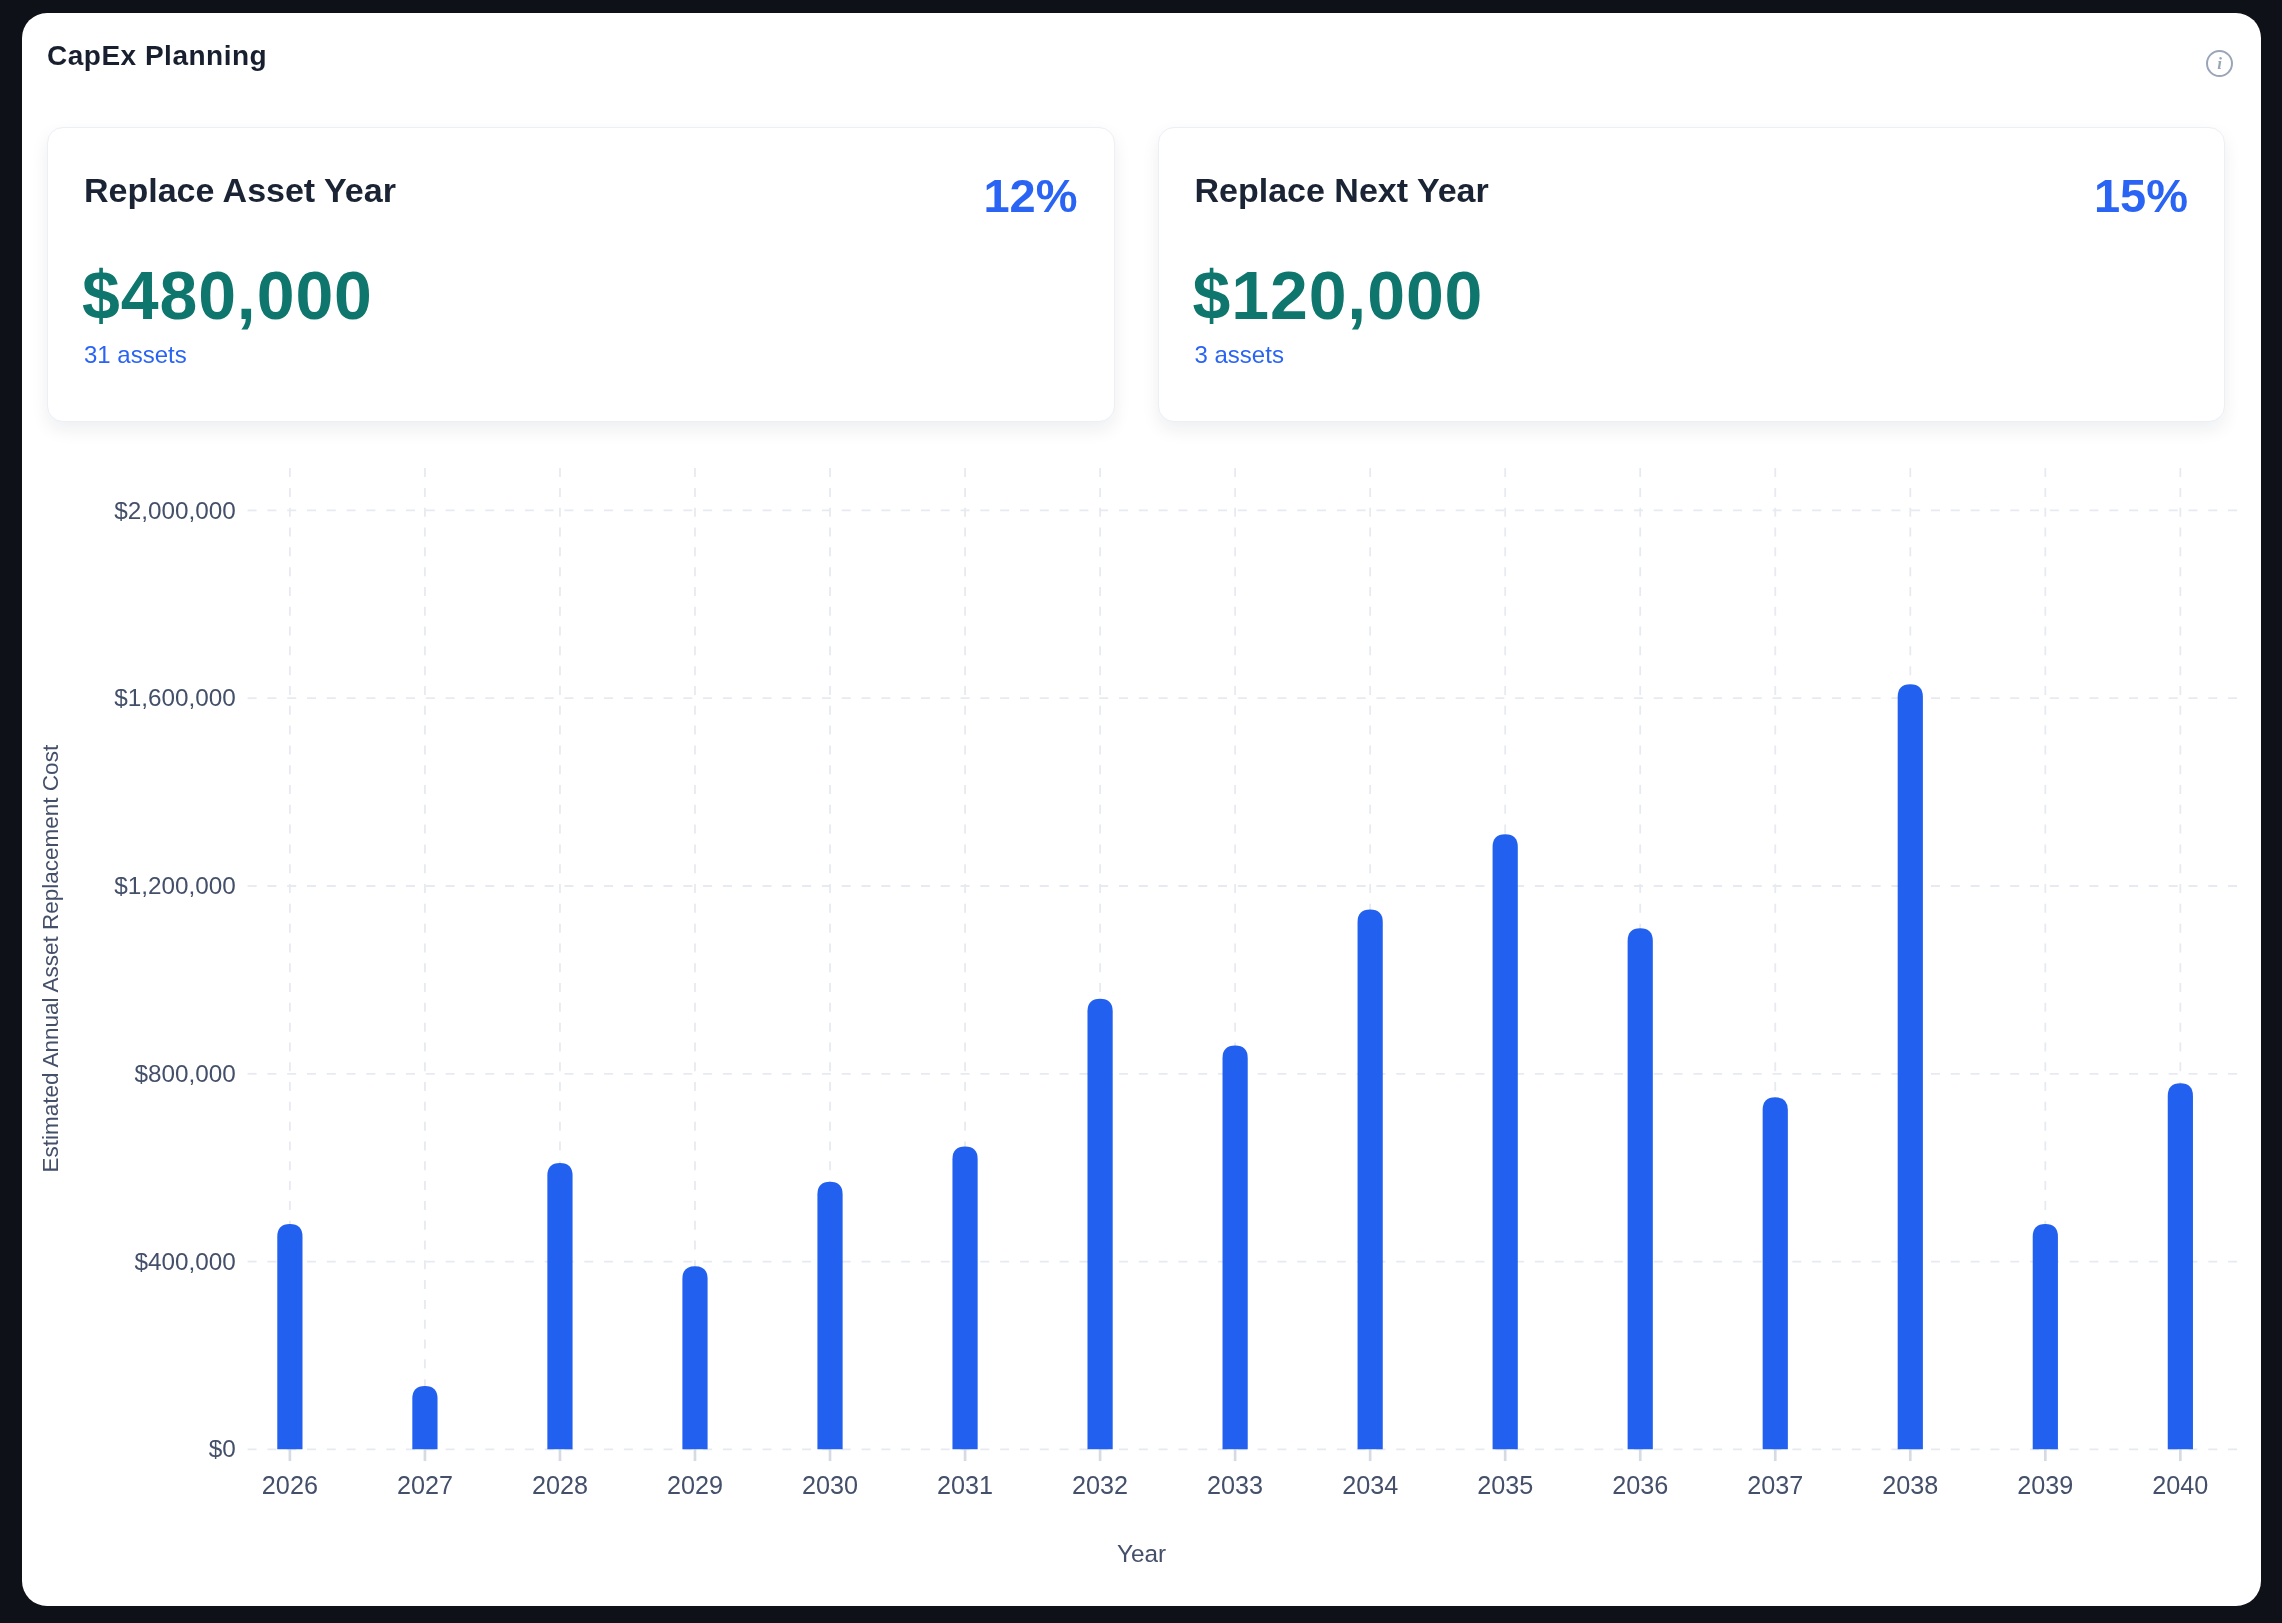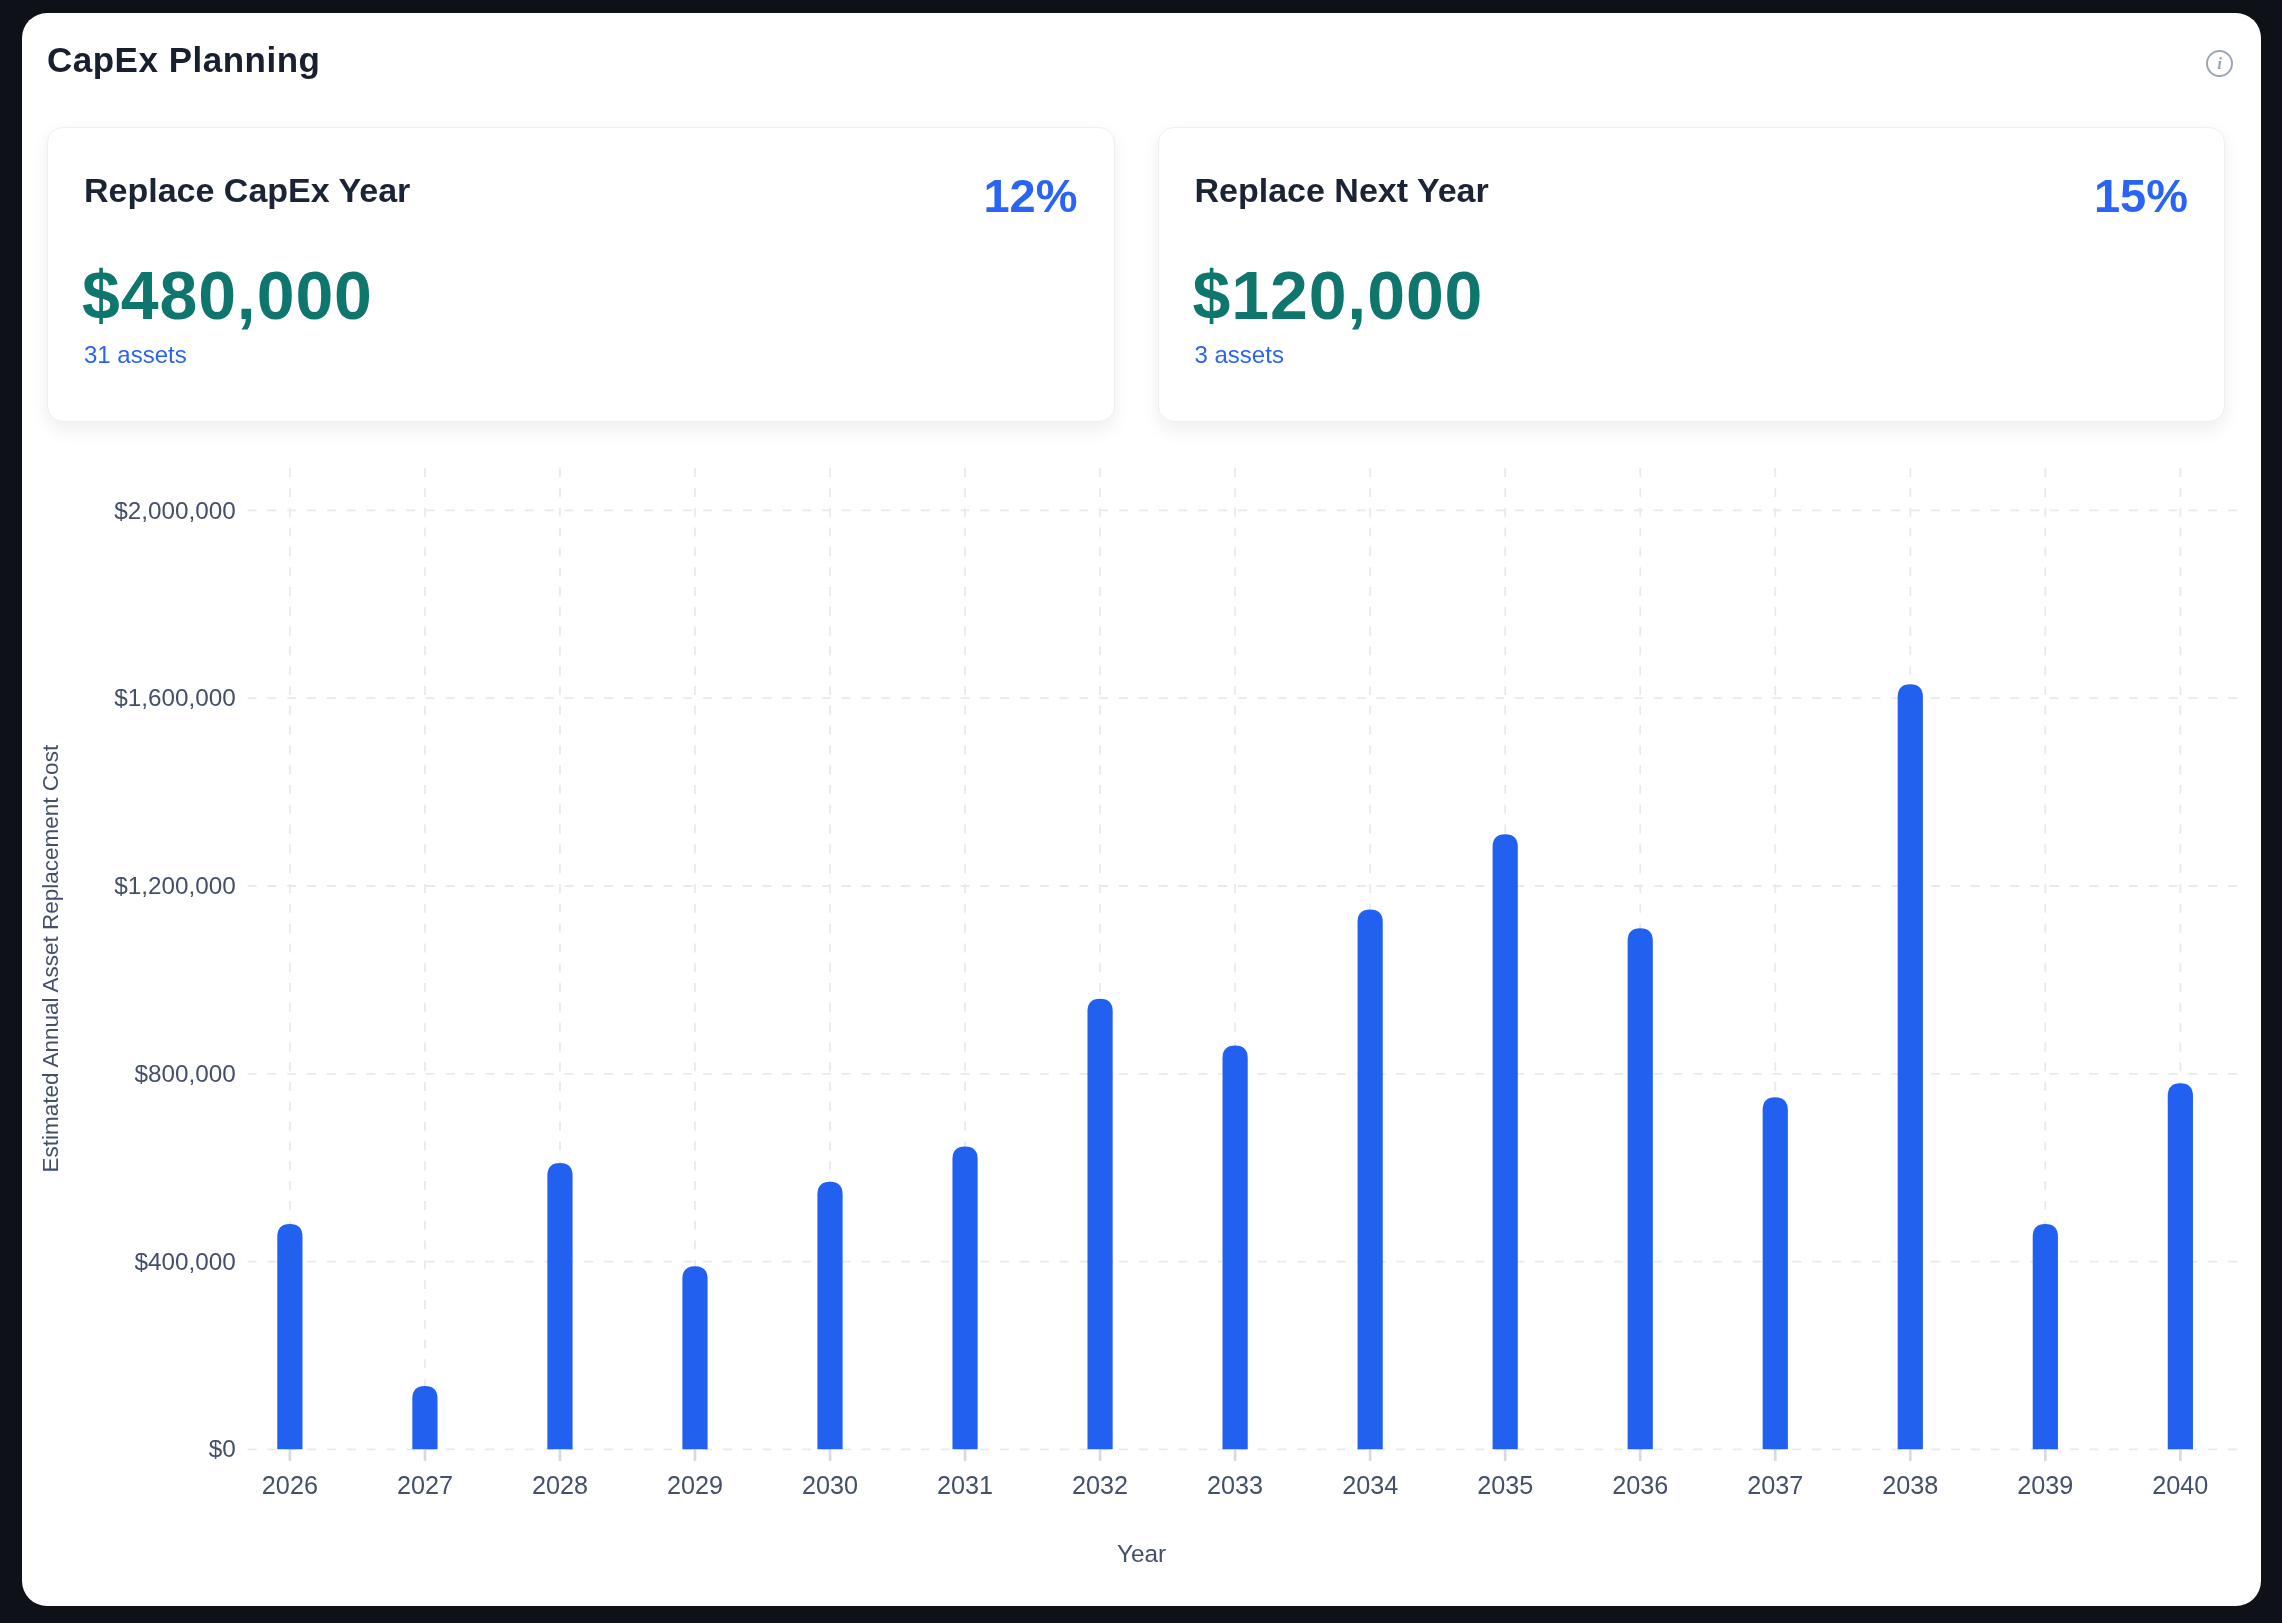--- a/index.html
+++ b/index.html
@@ -1,21 +1,21 @@
 <!DOCTYPE html>
 <html style="font-size:14.4px"><head>
 <meta charset="utf-8">
 <style>
   html,body{margin:0;padding:0;background:#0f1118;}
   *{box-sizing:border-box;}
   body{font-family:"Liberation Sans","DejaVu Sans",sans-serif;}
   .stage{position:relative;width:2283px;height:1624px;overflow:hidden;}
   .panel{position:absolute;left:21.6px;top:12.6px;width:2239px;height:1593px;
          background:#ffffff;border-radius:25px;}
-  .page-title{position:absolute;left:47px;top:40px;font-size:35px;font-weight:700;
+  .page-title{position:absolute;left:47px;top:40px;font-size:28px;font-weight:700;
               color:#18202f;letter-spacing:0.5px;}
   .info-btn{position:absolute;left:2206px;top:50px;width:27px;height:27px;border:2.7px solid #9aa6b8;
             border-radius:50%;background:transparent;display:flex;align-items:center;justify-content:center;
             color:#9aa6b8;font-size:17px;font-weight:600;cursor:pointer;padding:0;font-family:"Liberation Serif","DejaVu Serif",serif;font-style:italic;}
   .cards{position:absolute;left:47px;top:127px;width:2178px;height:295px;display:flex;gap:43px;}
   .card{position:relative;flex:1 1 0;background:#ffffff;border:1.8px solid #eceff4;border-radius:16px;
         box-shadow:0 7.2px 18px rgba(20,30,55,0.07);}
   .card-title{position:absolute;left:36px;top:43px;font-size:34px;font-weight:700;color:#1b2434;}
   .card-pct{position:absolute;right:36px;top:40px;font-size:47px;font-weight:700;color:#2a64f4;}
   .card-value{position:absolute;left:34px;top:128px;font-size:68px;font-weight:700;color:#0f766e;letter-spacing:0.9px;}
@@ -29,21 +29,21 @@
   <div class="panel"></div>
 
   <div class="page-title">CapEx Planning</div>
 
   <button class="info-btn">
     <span>i</span>
   </button>
 
   <div class="cards">
     <div class="card">
-      <div class="card-title">Replace CapEx Year</div>
+      <div class="card-title">Replace Asset Year</div>
       <div class="card-pct">12%</div>
       <div class="card-value">$480,000</div>
       <div class="card-assets">31 assets</div>
     </div>
     <div class="card">
       <div class="card-title">Replace Next Year</div>
       <div class="card-pct">15%</div>
       <div class="card-value">$120,000</div>
       <div class="card-assets">3 assets</div>
     </div>

